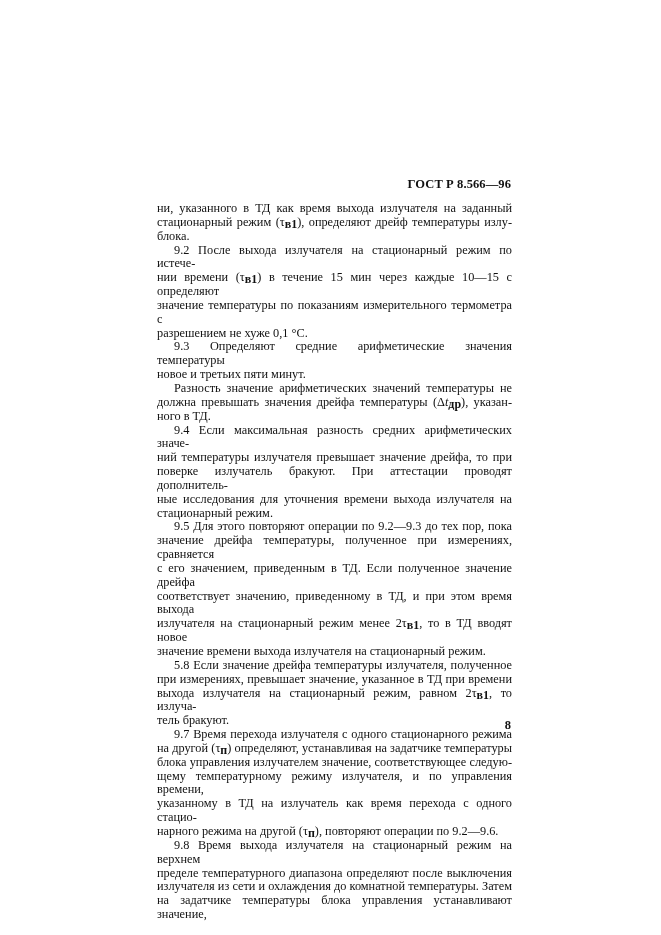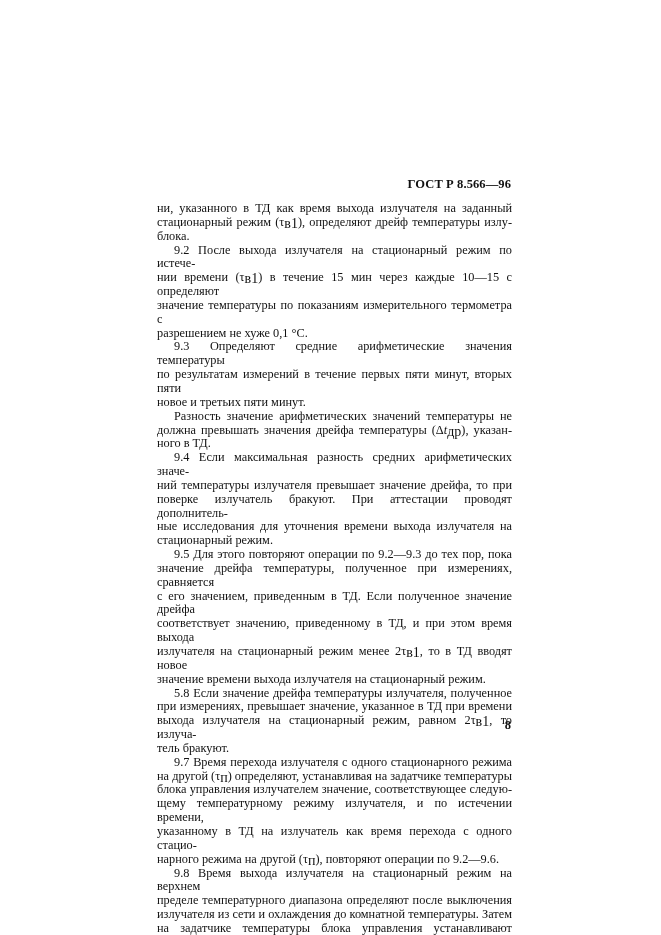--- a/index.html
+++ b/index.html
@@ -15,42 +15,41 @@
   .body {
     position: absolute; left: 157px; top: 202px; width: 355px;
     font-size: 12.3px; line-height: 13.85px; text-align: justify;
   }
   .body p { margin: 0; text-indent: 0; }
   .body p span.line { display: block; text-align: justify; text-align-last: justify; }
   .body p span.line.last { text-align-last: left; }
   .pagenum {
     position: absolute; top: 718px; right: 150px; font-size: 12.5px; font-weight: bold;
   }
-  sub { font-size: 14px; vertical-align: -2px; line-height: 0; }
+  sub { font-size: 12px; vertical-align: -2px; line-height: 0; font-weight: bold; }
 </style>
 </head>
 <body>
 
 <div class="page">
   <div class="header">ГОСТ Р 8.566—96</div>
   <div class="body" id="body">
       <p>
         <span class="line">ни, указанного в ТД как время выхода излучателя на заданный</span>
         <span class="line">стационарный режим (<span>τ</span><sub>в1</sub>), определяют дрейф температуры излу-</span>
         <span class="line last">блока.</span>
       </p>
       <p>
         <span class="line" style="text-indent: 17px;">9.2 После выхода излучателя на стационарный режим по истече-</span>
         <span class="line">нии времени (<span>τ</span><sub>в1</sub>) в течение 15 мин через каждые 10—15 с определяют</span>
         <span class="line">значение температуры по показаниям измерительного термометра с</span>
         <span class="line last">разрешением не хуже 0,1 °С.</span>
       </p>
       <p>
         <span class="line" style="text-indent: 17px;">9.3 Определяют средние арифметические значения температуры</span>
-        <span class="line">по результатам измерений в течение первых пяти минут, вторых пяти</span>
         <span class="line last">новое и третьих пяти минут.</span>
       </p>
       <p>
         <span class="line" style="text-indent: 17px;">Разность значение арифметических значений температуры не</span>
         <span class="line">должна превышать значения дрейфа температуры (Δ<span style="font-style: italic;">t</span><sub>др</sub>), указан-</span>
         <span class="line last">ного в ТД.</span>
       </p>
       <p>
         <span class="line" style="text-indent: 17px;">9.4 Если максимальная разность средних арифметических значе-</span>
         <span class="line">ний температуры излучателя превышает значение дрейфа, то при</span>
@@ -69,21 +68,21 @@
       <p>
         <span class="line" style="text-indent: 17px;">5.8 Если значение дрейфа температуры излучателя, полученное</span>
         <span class="line">при измерениях, превышает значение, указанное в ТД при времени</span>
         <span class="line">выхода излучателя на стационарный режим, равном 2<span>τ</span><sub>в1</sub>, то излуча-</span>
         <span class="line last">тель бракуют.</span>
       </p>
       <p>
         <span class="line" style="text-indent: 17px;">9.7 Время перехода излучателя с одного стационарного режима</span>
         <span class="line">на другой (<span>τ</span><sub>п</sub>) определяют, устанавливая на задатчике температуры</span>
         <span class="line">блока управления излучателем значение, соответствующее следую-</span>
-        <span class="line">щему температурному режиму излучателя, и по истечении времени,</span>
+        <span class="line">щему температурному режиму излучателя, и по управления времени,</span>
         <span class="line">указанному в ТД на излучатель как время перехода с одного стацио-</span>
         <span class="line last">нарного режима на другой (<span>τ</span><sub>п</sub>), повторяют операции по 9.2—9.6.</span>
       </p>
       <p>
         <span class="line" style="text-indent: 17px;">9.8 Время выхода излучателя на стационарный режим на верхнем</span>
         <span class="line">пределе температурного диапазона определяют после выключения</span>
         <span class="line">излучателя из сети и охлаждения до комнатной температуры. Затем</span>
         <span class="line">на задатчике температуры блока управления устанавливают значение,</span>
       </p>
     </div>

